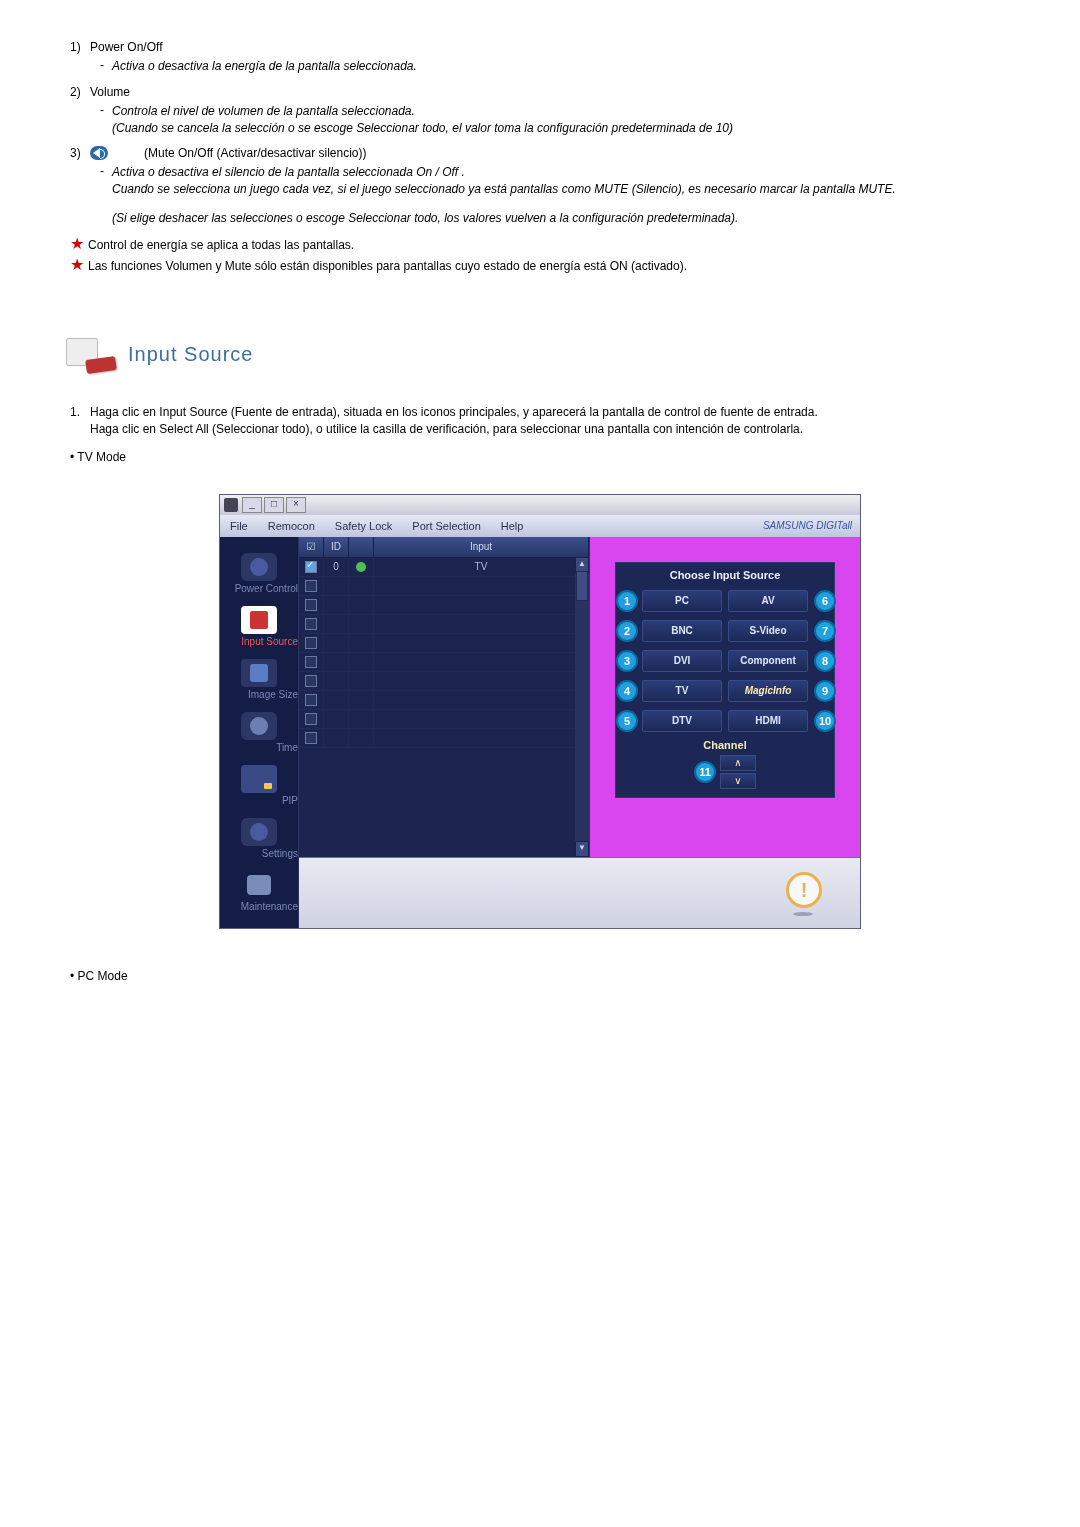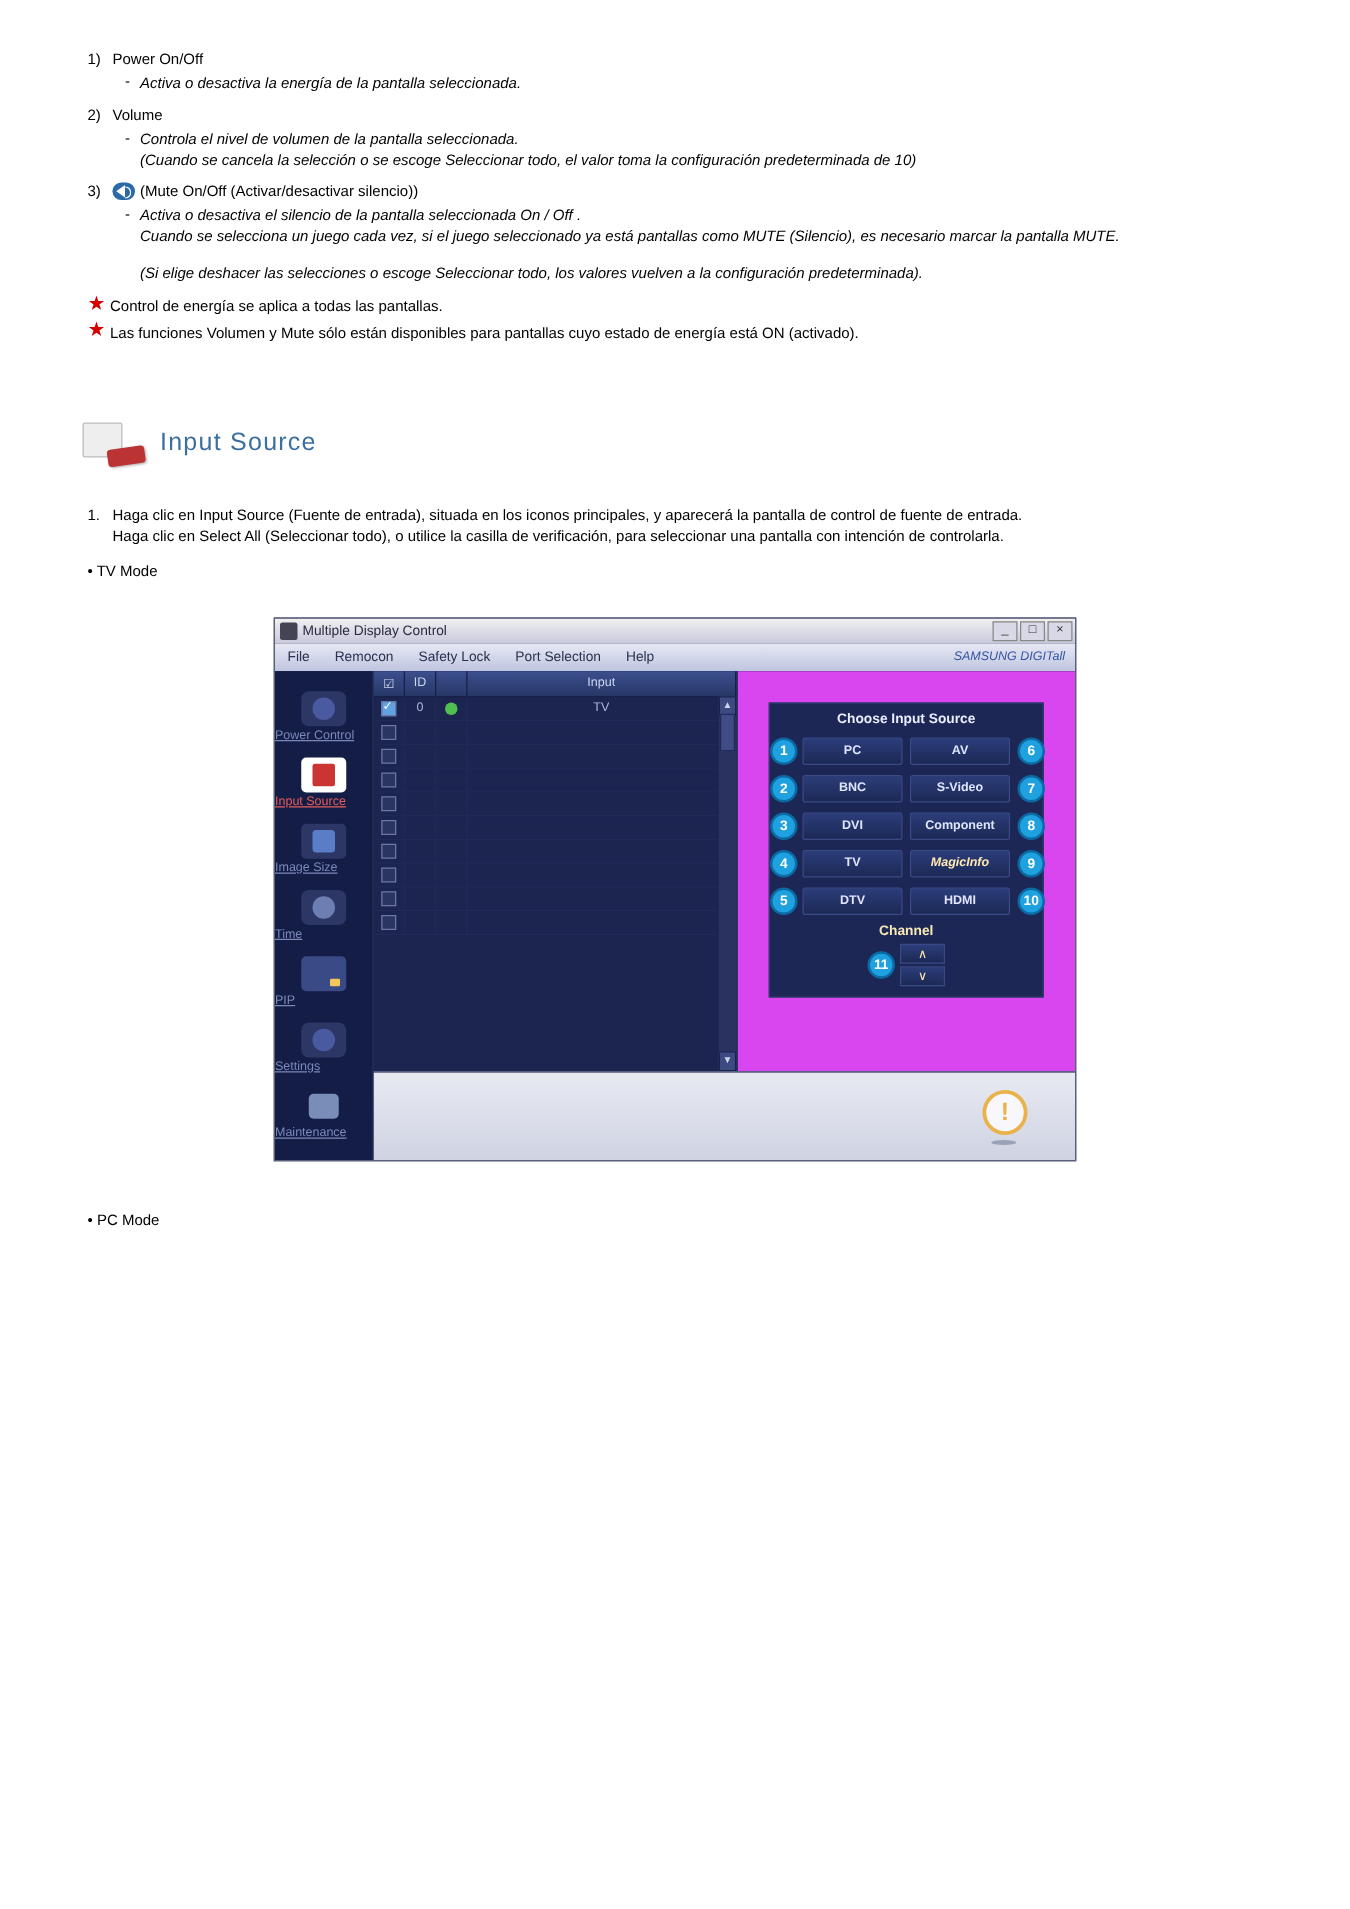--- a/index.html
+++ b/index.html
@@ -74,21 +74,21 @@
   .titlebar .ticon { width:14px;height:14px;background:#445;border-radius:2px;margin:0 4px; }
   .titlebar .ttext { flex:1; font-size:11px; }
   .titlebar .winbtns { display:flex; }
   .titlebar .wb { width:18px;height:14px;background:#d8d8e6;border:1px solid #888;margin-right:2px;line-height:12px;text-align:center;font-size:10px;color:#333; }
   .menubar { height:22px; background:linear-gradient(#e6e8f4,#bfc5df); display:flex; align-items:center; color:#2a3050; font-size:11px; }
   .menubar .mitem { padding:0 10px; }
   .menubar .brand { margin-left:auto; padding-right:8px; font-style:italic; color:#3555a4; font-size:10px; }
 
   .app-body { display:flex; background:#1a2350; }
   .sidebar { width:90px; background:#141d45; border-right:1px solid #2a3560; padding:10px 0; }
-  .sb-item { text-align:left; padding:6px 0; color:#7b88b8; font-size:10px;text-decoration:underline; }
+  .sb-item { text-align:right; padding:6px 0; color:#7b88b8; font-size:10px; }
   .sb-item.active { color:#e65c5c; }
   .sb-ico { width:36px; height:28px; margin:0 auto 2px auto; border-radius:6px; background:#2d3766; display:flex;align-items:center;justify-content:center; }
   .sb-ico.sq { border-radius:4px; }
   .sb-ico .inner { width:18px;height:18px;border-radius:50%;background:#4a5aa0; }
 
   .main { flex:1; display:flex; flex-direction:column; }
   .mainbar { height:26px; background:linear-gradient(#2b4a8f,#1b2e63); display:flex; align-items:center; padding:0 8px; border-bottom:1px solid #0d1538; }
   .mainbar .btn { color:#ffe9a8; font-weight:bold; margin-right:16px; text-decoration:underline; font-size:11px; }
   .mainbar .busy { display:flex; align-items:center; color:#cdd3e6; }
   .mainbar .busy .dot { width:10px;height:10px;border-radius:50%;background:#7cc86a;margin-right:4px;border:1px solid #3a6; }
@@ -152,21 +152,21 @@
         <div class="dash">-</div>
       <div class="txt">
         <div>Controla el nivel de volumen de la pantalla seleccionada.</div>
         <div>(Cuando se cancela la selección o se escoge Seleccionar todo, el valor toma la configuración predeterminada de 10)</div>
       </div>
     </div>
   </div>
 
   <div class="row">
     <div class="num">3)</div>
-    <div class="title" style="display:flex;align-items:center;">
+    <div class="title" style="display:flex;align-items:center;gap:32px;">
       <span class="mute-icon"></span>
       <span>(Mute On/Off (Activar/desactivar silencio))</span>
     </div>
   </div>
   <div class="sub">
     <div class="dash-row">
         <div class="dash">-</div>
       <div class="txt">
         <div>Activa o desactiva el silencio de la pantalla seleccionada On / Off .</div>
         <div>Cuando se selecciona un juego cada vez, si el juego seleccionado ya está pantallas como MUTE (Silencio), es necesario marcar la pantalla MUTE.</div>
@@ -199,21 +199,20 @@
     <span>Haga clic en Input Source (Fuente de entrada), situada en los iconos principales, y aparecerá la pantalla de control de fuente de entrada.</span><br>
     <span>Haga clic en Select All (Seleccionar todo), o utilice la casilla de verificación, para seleccionar una pantalla con intención de controlarla.</span>
   </span>
 </div>
 
 <div class="bullet">• TV Mode</div>
 
 <div class="app-window">
   <div class="titlebar">
     <div class="ticon"></div>
-    <div class="ttext">Multiple Display Control</div>
     <div class="winbtns">
       <div class="wb">_</div>
       <div class="wb">□</div>
       <div class="wb">×</div>
     </div>
   </div>
   <div class="menubar">
     <div class="mitem">File</div>
     <div class="mitem">Remocon</div>
     <div class="mitem">Safety Lock</div>

